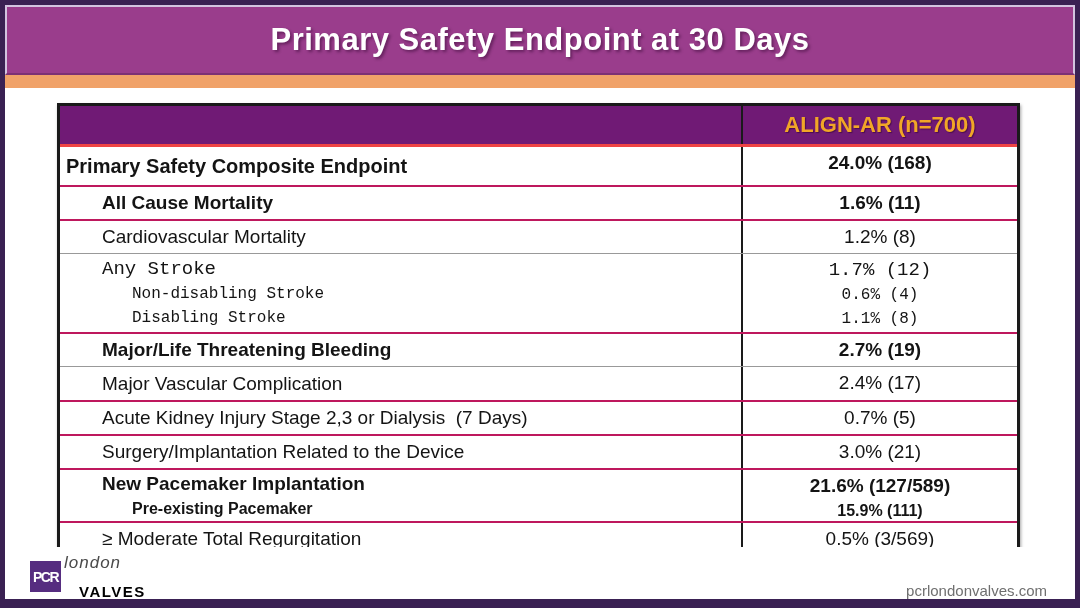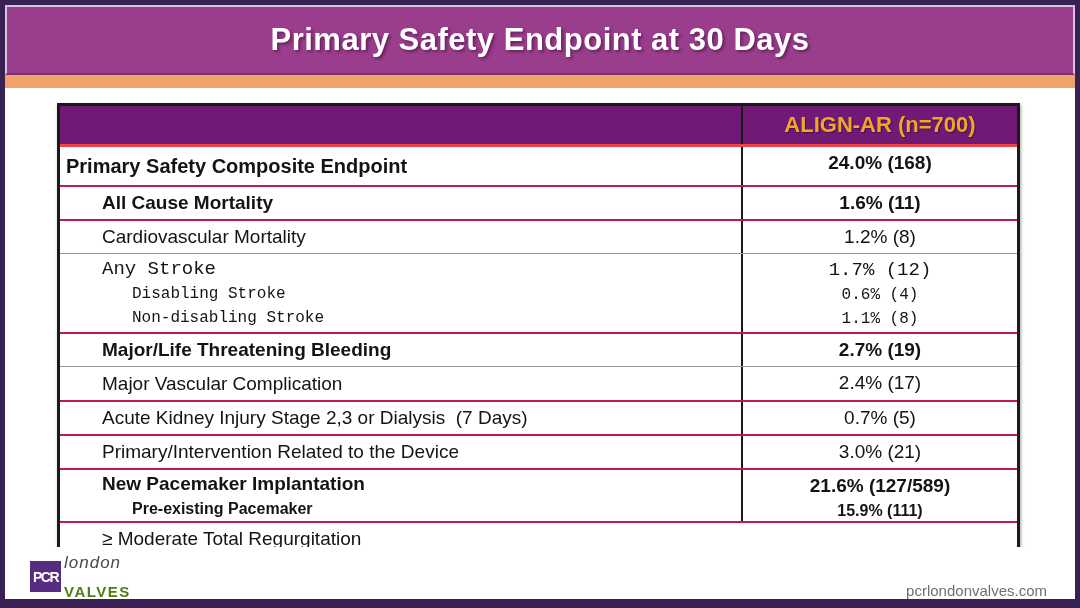--- a/index.html
+++ b/index.html
@@ -97,22 +97,22 @@
     color: #ffffff;
     font-weight: bold; font-size: 14px; letter-spacing: -1.5px;
     display: flex; align-items: center; justify-content: center;
   }
   .logo-text { margin-left: 3px; line-height: 1; }
   .logo-line1 {
     font-style: italic; font-size: 17px; color: #4a4a4a;
     letter-spacing: 1px; display: block; margin-bottom: 13px;
   }
   .logo-line2 {
-    font-weight: bold; font-size: 15px; color: #4d7c0f;
-    letter-spacing: 1.5px; display: block;
+    font-weight: bold; font-size: 15px; color: #000000;
+    letter-spacing: 1.5px; display: block; margin-left: 15px;
   }
   .website { font-size: 15px; color: #6f6f6f; }
 </style>
 </head>
 <body>
 
 <div class="slide">
 
   <div class="title-band">
     <h1>Primary Safety Endpoint at 30 Days</h1>
@@ -149,22 +149,22 @@
           <span class="main-line">Cardiovascular Mortality</span>
         </div>
       <div class="cell-r">
           <span class="main-line">1.2% (8)</span>
         </div>
     </div>
 
     <div class="trow light row-stroke">
       <div class="cell-l">
         <span class="main-line">Any Stroke</span>
+        <span class="sub-line">Non-disabling Stroke</span>
         <span class="sub-line">Disabling Stroke</span>
-        <span class="sub-line">Non-disabling Stroke</span>
       </div>
       <div class="cell-r">
         <span class="main-line">1.7% (12)</span>
         <span class="sub-line">0.6% (4)</span>
         <span class="sub-line">1.1% (8)</span>
       </div>
     </div>
 
     <div class="trow bold row-simple">
       <div class="cell-l">
@@ -188,41 +188,44 @@
       <div class="cell-l">
           <span class="main-line">Acute Kidney Injury Stage 2,3 or Dialysis&nbsp; (7 Days)</span>
         </div>
       <div class="cell-r">
           <span class="main-line">0.7% (5)</span>
         </div>
     </div>
 
     <div class="trow row-simple">
       <div class="cell-l">
-          <span class="main-line">Primary/Intervention Related to the Device</span>
+          <span class="main-line">Surgery/Implantation Related to the Device</span>
         </div>
       <div class="cell-r">
           <span class="main-line">3.0% (21)</span>
         </div>
     </div>
 
     <div class="trow bold row-pacemaker">
       <div class="cell-l">
         <span class="main-line">New Pacemaker Implantation</span>
         <span class="sub-line">Pre-existing Pacemaker</span>
       </div>
       <div class="cell-r">
         <span class="main-line">21.6% (127/589)</span>
         <span class="sub-line">15.9% (111)</span>
       </div>
     </div>
 
     <div class="trow row-simple">
       <div class="cell-l">
           <span class="main-line">≥ Moderate Total Regurgitation</span>
+        </div>
+      <div class="cell-r">
+          <span class="main-line">0.5% (3/569)</span>
         </div>
     </div>
 
   </div>
 
   <div class="footer">
     <div class="pcr-logo">
       <div class="logo-mark">PCR</div>
       <div class="logo-text">
         <span class="logo-line1">london</span>

